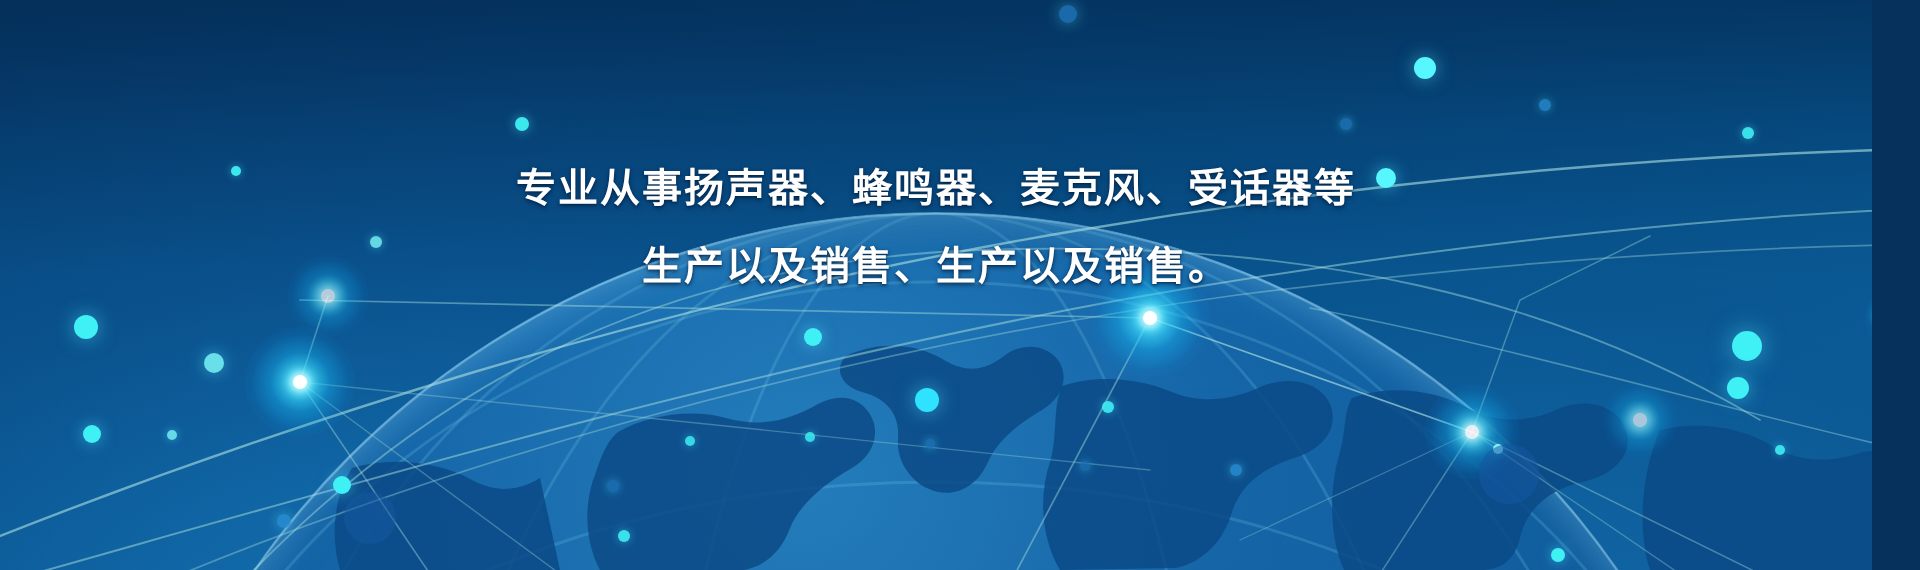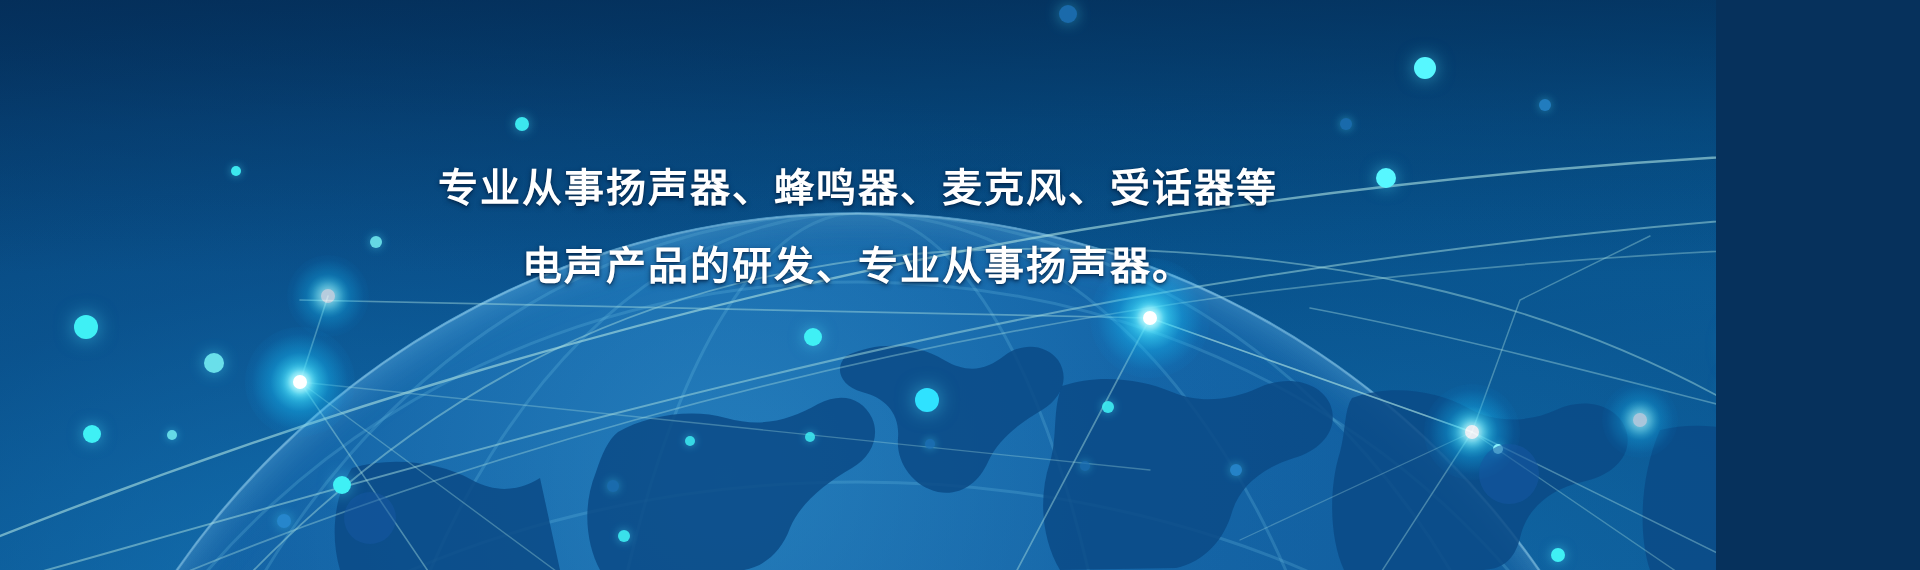--- a/index.html
+++ b/index.html
@@ -5,21 +5,21 @@
 <style>
   html, body {
     margin: 0;
     padding: 0;
     background: #06315c;
   }
   * { box-sizing: border-box; }
 
   .banner {
     position: relative;
-    width: 1716px;
+    width: 1872px;
     height: 570px;
     overflow: hidden;
     font-family: "Liberation Sans", "DejaVu Sans", sans-serif;
     background: #7f1d1d;
   }
 
   
   .bg-base {
     position: absolute;
     inset: 0;
@@ -246,16 +246,16 @@
       <div class="dot" style="left: 930px; top: 444px; width: 10px; height: 10px; background: rgb(30, 116, 184); opacity: 0.8; box-shadow: rgba(80, 230, 255, 0.55) 0px 0px 8px;"></div>
       <div class="dot" style="left: 1108px; top: 407px; width: 12px; height: 12px; background: rgb(63, 240, 245); opacity: 0.9; box-shadow: rgba(80, 230, 255, 0.55) 0px 0px 9.6px;"></div>
       <div class="dot" style="left: 1236px; top: 470px; width: 12px; height: 12px; background: rgb(43, 143, 214); opacity: 0.8; box-shadow: rgba(80, 230, 255, 0.55) 0px 0px 9.6px;"></div>
       <div class="dot" style="left: 1085px; top: 466px; width: 10px; height: 10px; background: rgb(30, 116, 184); opacity: 0.7; box-shadow: rgba(80, 230, 255, 0.55) 0px 0px 8px;"></div>
     </div>
 
   <div class="bg-topdark" style="z-index:2;"></div>
 
   <div class="headline">
     <div class="line line-1">专业从事扬声器、蜂鸣器、麦克风、受话器等</div>
-    <div class="line line-2">电声产品的研发、专业从事扬声器。</div>
+    <div class="line line-2">生产以及销售、生产以及销售。</div>
   </div>
 
 </div>
 
 </body></html>

